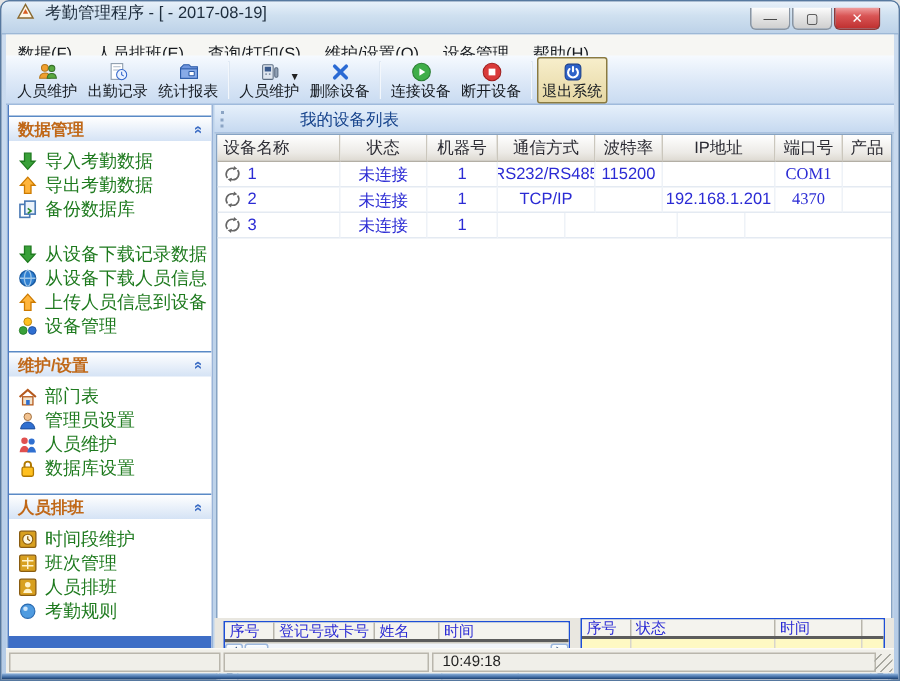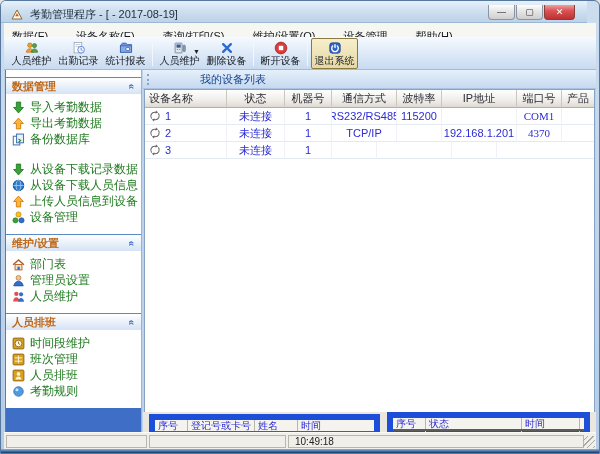--- a/index.html
+++ b/index.html
@@ -1,32 +1,32 @@
 <!DOCTYPE html>
 <html><head>
 <meta charset="utf-8">
 <style>
   html,body{margin:0;padding:0;background:#e4e4e4;font-family:"Liberation Sans","DejaVu Sans",sans-serif;}
   *{box-sizing:border-box;}
   .window{position:relative;width:600px;height:454px;background:linear-gradient(#cdddf0,#b4cbe6);
           border:1px solid #56789f;border-radius:6px 6px 0 0;overflow:hidden;}
   
-  .titlebar{position:absolute;left:0;top:0;right:12px;height:22px;
-            background:linear-gradient(#e8f1fa,#cfe0f0 45%,#bdd2e8);display:flex;align-items:flex-end;
+  .titlebar{position:absolute;left:0;top:0;right:0;height:22px;
+            background:linear-gradient(#e8f1fa,#cfe0f0 45%,#bdd2e8);display:flex;align-items:flex-start;
             border-bottom:1px solid #9db8d6;}
   .app-icon{width:14px;height:14px;margin:0 6px 0 9px;flex:0 0 auto;}
   .title-text{font-size:11px;color:#1d2c3c;white-space:nowrap;}
   .winbtns{position:absolute;right:12px;top:4px;display:flex;gap:1px;}
   .wbtn{width:27px;height:15px;border:1px solid #8a95a2;border-radius:0 0 4px 4px;border-top:none;
         background:linear-gradient(#fdfdfd,#e8e8e8 40%,#cfcfcf);display:flex;align-items:center;justify-content:center;
         font-size:9px;color:#333;line-height:1;}
   .wbtn.close{width:31px;background:linear-gradient(#f0a0a0,#d95555 40%,#bf3030);border-color:#8c3a3a;color:#fff;font-weight:bold;}
   
   .menubar{position:absolute;left:3px;right:3px;top:22px;height:26px;background:#f6f6f3;
-           display:flex;align-items:center;border-bottom:1px solid #e0e0da;gap:12px;}
+           display:flex;align-items:center;border-bottom:1px solid #e0e0da;}
   .menu-item{font-size:11px;color:#15191e;padding:0 8px;line-height:14px;cursor:default;}
   
   .toolbar{position:absolute;left:3px;right:3px;top:36px;height:33px;
            background:linear-gradient(#f6faff,#dce8f7 55%,#c9dbf1);border-bottom:1px solid #9fbadc;
            display:flex;align-items:stretch;padding:1px 0 0 4px;}
   .tbtn{width:47px;display:flex;flex-direction:column;align-items:center;justify-content:flex-start;
         padding-top:2px;border:1px solid transparent;position:relative;}
   .tbtn .ticon{width:18px;height:18px;}
   .tbtn .tlabel{font-size:10px;color:#14191f;white-space:nowrap;margin-top:-1px;}
   .tbtn.active{background:linear-gradient(#f7eecb,#e6d8a4);border:1px solid #8a7a40;border-radius:2px;}
@@ -68,21 +68,21 @@
   .hscroll{position:absolute;left:1px;right:1px;bottom:1px;height:13px;background:#f1f4f9;display:flex;}
   .sb-btn{width:13px;height:13px;background:linear-gradient(#fdfeff,#d8e6f8);border:1px solid #9db8dd;border-radius:2px;
           display:flex;align-items:center;justify-content:center;flex:0 0 auto;}
   .arr-l{width:0;height:0;border-top:3px solid transparent;border-bottom:3px solid transparent;border-right:4px solid #3c5a86;}
   .arr-r{width:0;height:0;border-top:3px solid transparent;border-bottom:3px solid transparent;border-left:4px solid #3c5a86;}
   .sb-track{flex:1;position:relative;}
   .sb-thumb{position:absolute;top:0;height:13px;background:linear-gradient(#fdfeff,#cadcf5);border:1px solid #9db8dd;border-radius:2px;}
   .sb-btn.endr{margin-left:auto;}
   
   .bottomarea{position:absolute;left:0;right:0;top:342px;bottom:0;background:#e9e7e0;}
-  .mini{position:absolute;background:#1d4ed8;border:6px solid #1d4ed8;}
+  .mini{position:absolute;background:#fef9c3;border:1px solid #1d4ed8;}
   .mini-head{display:flex;height:13px;border-bottom:2px solid #5c5c5c;background:#f4f3ee;}
   .mh{font-size:10px;color:#2b2bd4;border-right:1px solid #b8b5ab;display:flex;align-items:center;padding-left:3px;
       overflow:hidden;white-space:nowrap;}
   .mini-row{display:flex;height:12px;}
   .mc{border-right:1px solid #d8d5cc;height:100%;}
   .mini-scroll{display:flex;height:11px;background:#f1f4f9;border-top:1px solid #cfccc2;}
   .mini-scroll .sb-btn{width:12px;height:10px;}
   .mini-thumb{width:16px;height:10px;background:linear-gradient(#fdfeff,#cadcf5);border:1px solid #9db8dd;border-radius:2px;margin-left:1px;}
   
   .statusbar{position:absolute;left:3px;right:3px;bottom:4px;height:17px;background:#f0efe9;border-top:1px solid #fbfaf6;
@@ -109,21 +109,21 @@
     <span class="title-text">考勤管理程序 - [ - 2017-08-19]</span>
     <div class="winbtns">
       <div class="wbtn">—</div>
       <div class="wbtn">▢</div>
       <div class="wbtn close">✕</div>
     </div>
   </div>
 
   <div class="menubar">
     <span class="menu-item">数据(F)</span>
-    <span class="menu-item">设备名称(E)</span>
+    <span class="menu-item">人员排班(E)</span>
     <span class="menu-item">查询/打印(S)</span>
     <span class="menu-item">维护/设置(O)</span>
     <span class="menu-item">设备管理</span>
     <span class="menu-item">帮助(H)</span>
   </div>
 
   <div class="toolbar">
     <div class="tbtn">
       <svg class="ticon" viewBox="0 0 20 20">
         <circle cx="7" cy="6" r="3.2" fill="#f0a030" stroke="#b5761a"></circle>
@@ -164,20 +164,27 @@
     </div>
     <div class="tbtn">
       <svg class="ticon" viewBox="0 0 20 20">
         <path d="M4.5 4.5 L15.5 15.5 M15.5 4.5 L4.5 15.5" stroke="#2a6ad4" stroke-width="3.4" stroke-linecap="round"></path>
       </svg>
       <span class="tlabel">删除设备</span>
     </div>
     <div class="tsep"></div>
     <div class="tbtn">
       <svg class="ticon" viewBox="0 0 20 20">
+        <circle cx="10" cy="10" r="8.4" fill="#3fae49" stroke="#2a7d33"></circle>
+        <path d="M8 6.4v7.2l5.6-3.6z" fill="#fff"></path>
+      </svg>
+      <span class="tlabel">连接设备</span>
+    </div>
+    <div class="tbtn">
+      <svg class="ticon" viewBox="0 0 20 20">
         <circle cx="10" cy="10" r="8.4" fill="#d93a3a" stroke="#a02020"></circle>
         <rect x="6.8" y="6.8" width="6.4" height="6.4" fill="#fff"></rect>
       </svg>
       <span class="tlabel">断开设备</span>
     </div>
     <div class="tsep"></div>
     <div class="tbtn active">
       <svg class="ticon" viewBox="0 0 20 20">
         <rect x="2.5" y="2.5" width="15" height="15" rx="3.5" fill="#2d62c8" stroke="#1b3f8a"></rect>
         <path d="M10 5.2v4.2" stroke="#fff" stroke-width="2" stroke-linecap="round"></path>
@@ -275,20 +282,27 @@
           <span class="slabel">管理员设置</span>
         </div>
         <div class="sitem">
           <svg class="sic" viewBox="0 0 12 12">
             <circle cx="4" cy="3.5" r="2" fill="#e05050"></circle>
             <path d="M1 10.6c.3-2.6 1.6-3.8 3-3.8s2.7 1.2 3 3.8z" fill="#e05050"></path>
             <circle cx="8.4" cy="4" r="1.9" fill="#2f6fd0"></circle>
             <path d="M5.7 10.8c.3-2.4 1.4-3.5 2.7-3.5s2.4 1.1 2.7 3.5z" fill="#2f6fd0"></path>
             </svg>
           <span class="slabel">人员维护</span>
+        </div>
+        <div class="sitem">
+          <svg class="sic" viewBox="0 0 12 12">
+            <rect x="2.5" y="5" width="7" height="5.6" rx="1" fill="#ffc020" stroke="#b07800" stroke-width="0.8"></rect>
+            <path d="M4 5V3.6a2 2 0 0 1 4 0V5" fill="none" stroke="#b07800" stroke-width="1.2"></path>
+            </svg>
+          <span class="slabel">数据库设置</span>
         </div>
         <div style="height:4px"></div>
       </div>
 
       <div class="sgroup">
         <div class="shead">
           <span class="stitle">人员排班</span>
           <span class="chev">«</span>
         </div>
         <div style="height:5px"></div>

